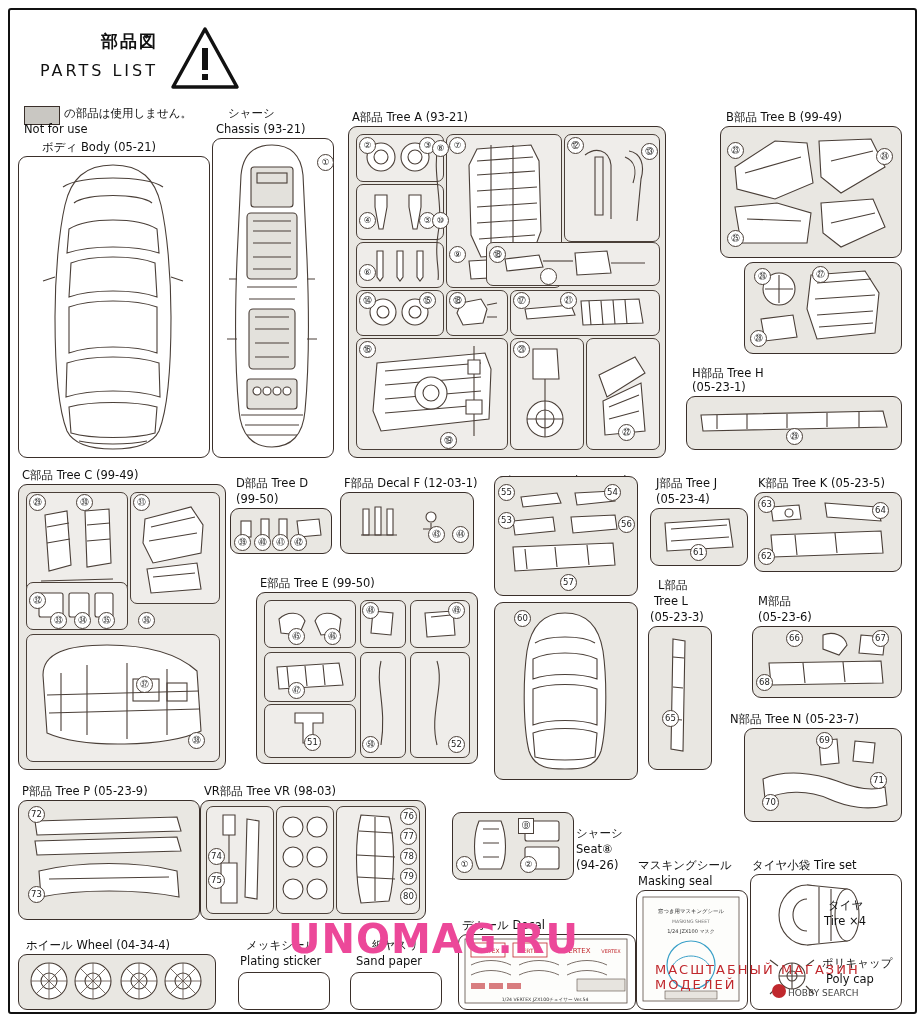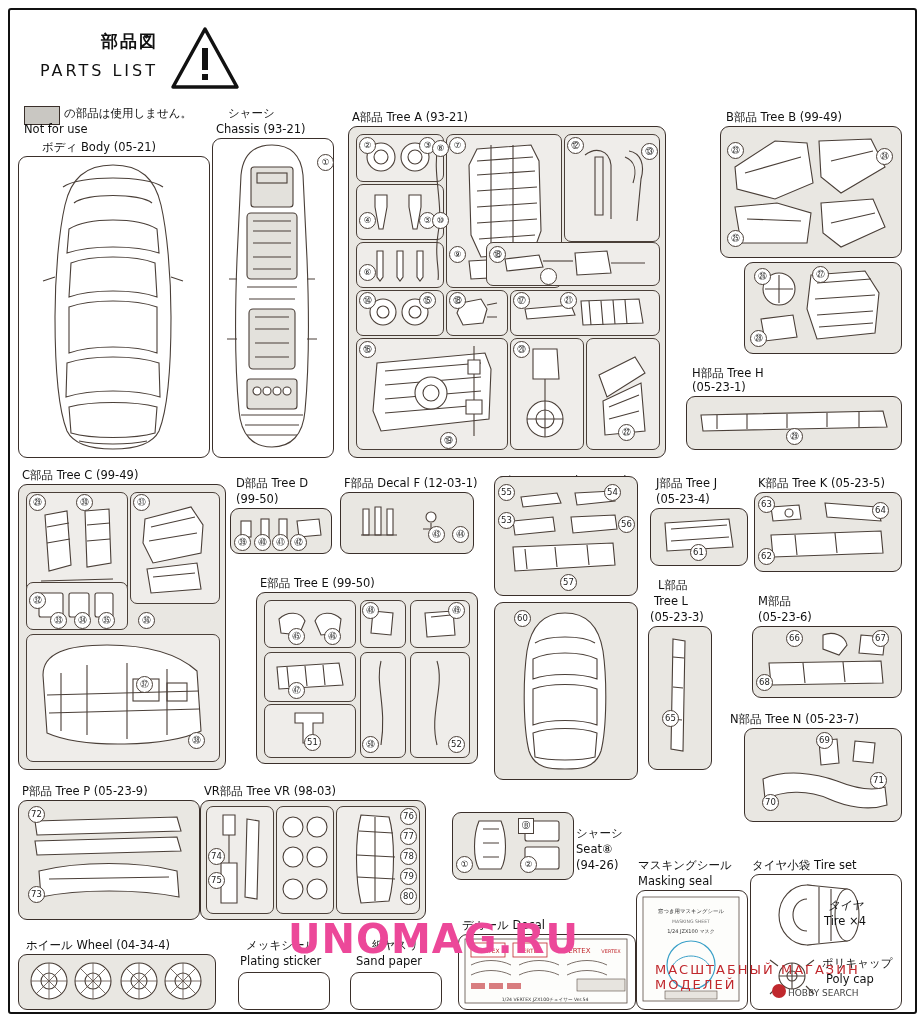--- a/index.html
+++ b/index.html
@@ -683,21 +683,21 @@
   <div class="cap" style="left:752px;top:858px;">タイヤ小袋 Tire set</div>
   <div class="box" style="left:750px;top:874px;width:150px;height:134px;">
     <svg width="148" height="132" viewBox="0 0 148 132">
       <ellipse class="stf" cx="56" cy="40" rx="28" ry="30"></ellipse>
       <ellipse class="st" cx="56" cy="40" rx="14" ry="16"></ellipse>
       <path class="stf" d="M56 10 L96 14 C104 22 104 58 96 66 L56 70"></path>
       <ellipse class="stf" cx="96" cy="40" rx="12" ry="26"></ellipse>
       <path class="st" d="M68 12 L68 68 M80 14 L80 66"></path>
     </svg>
   </div>
-  <div class="cap" style="left:828px;top:898px;font-style:italic;">タイヤ</div>
+  <div class="cap" style="left:828px;top:898px;">タイヤ</div>
   <div class="cap" style="left:824px;top:914px;">Tire ×4</div>
   <div class="cap" style="left:822px;top:956px;">ポリキャップ</div>
   <div class="cap" style="left:826px;top:972px;">Poly cap</div>
   <div style="position:absolute;left:764px;top:952px;">
     <svg width="56" height="50" viewBox="0 0 56 50">
       <circle class="stf" cx="28" cy="24" r="13"></circle>
       <circle class="st" cx="28" cy="24" r="5"></circle>
       <path class="st" d="M28 11 L28 37 M15 24 L41 24"></path>
       <path class="st" d="M14 14 L6 8 M42 14 L50 8 M14 34 L6 42 M42 34 L50 42"></path>
     </svg>

